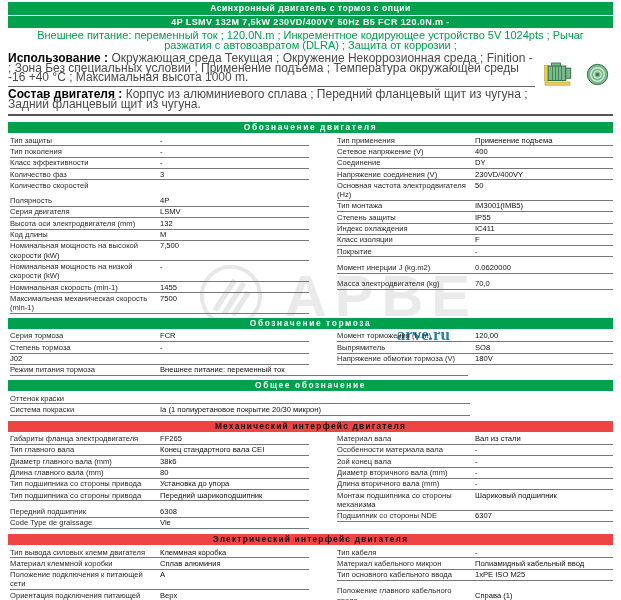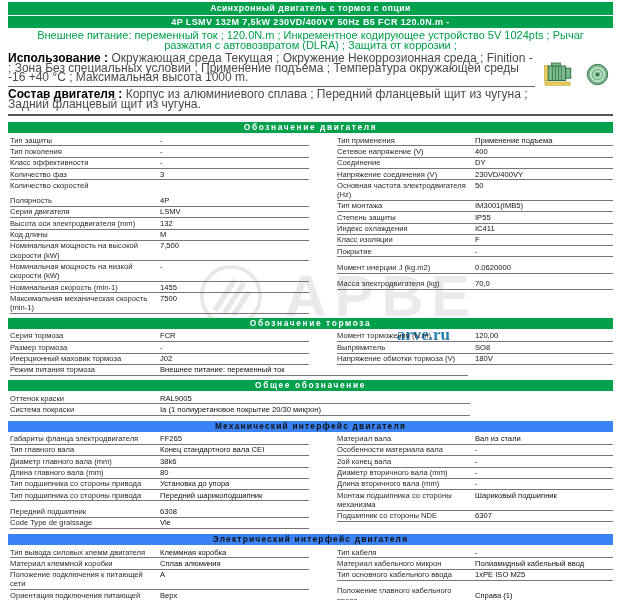--- a/index.html
+++ b/index.html
@@ -21,21 +21,21 @@
   .usage-wrap{position:relative;padding-right:78px;}
   .usage-text{font-size:12px;line-height:9.6px;color:#4a4a4a;}
   .usage-text b{color:#000;}
   hr.thin{border:none;border-top:1px solid #666;margin:3px 0;}
   .icons{position:absolute;right:4px;top:6px;display:flex;align-items:center;gap:8px;}
   hr.thick{border:none;border-top:2px solid #555;margin:5px 0 6px;}
 
   
   .sec-header{text-align:center;font-weight:bold;height:11px;line-height:11px;font-size:8.4px;}
   .sec-header.green{background:#00a04d;color:#fff;letter-spacing:1.6px;margin-top:4px;}
-  .sec-header.gray{background:#3b82f6;color:#101010;letter-spacing:1.2px;margin-top:5px;}
+  .sec-header.gray{background:#ef4444;color:#101010;letter-spacing:1.2px;margin-top:5px;}
 
   
   .cols{display:flex;padding:2px 0 0 2px;}
   .col{width:299px;flex:none;}
   .col.right{width:auto;flex:1;margin-left:6px;padding-left:22px;box-sizing:border-box;}
   .col.single{width:460px;}
   .row{display:flex;align-items:flex-start;border-bottom:1px solid #777;min-height:9.6px;}
   .row.noline{border-bottom:none;}
   .row.gap{margin-top:5px;align-items:center;}
   .row.wide{width:458px;}
@@ -243,26 +243,25 @@
       <div class="sec-header green">Обозначение тормоза</div>
       <div class="cols">
         <div class="col left">
 
             <div class="row">
               <span class="lbl">Серия тормоза</span>
               <span class="val">FCR</span>
             </div>
 
             <div class="row">
-              <span class="lbl">Размер тормоза</span>
-              <span class="val">-</span>
-            </div>
-
-            <div class="row">
-              <span class="lbl">Инерционный маховик тормоза</span>
+              <span class="lbl">Степень тормоза</span>
+              <span class="val">-</span>
+            </div>
+
+            <div class="row">
               <span class="val">J02</span>
             </div>
 
             <div class="row wide">
               <span class="lbl">Режим питания тормоза</span>
               <span class="val">Внешнее питание: переменный ток</span>
             </div>
           </div>
         <div class="col right">
 
@@ -284,21 +283,20 @@
       </div>
     </section>
 
     <section>
       <div class="sec-header green">Общее обозначение</div>
       <div class="cols">
         <div class="col single">
 
             <div class="row">
               <span class="lbl">Оттенок краски</span>
-              <span class="val">RAL9005</span>
             </div>
 
             <div class="row">
               <span class="lbl">Система покраски</span>
               <span class="val">Ia (1 полиуретановое покрытие 20/30 микрон)</span>
             </div>
           </div>
       </div>
     </section>
 

